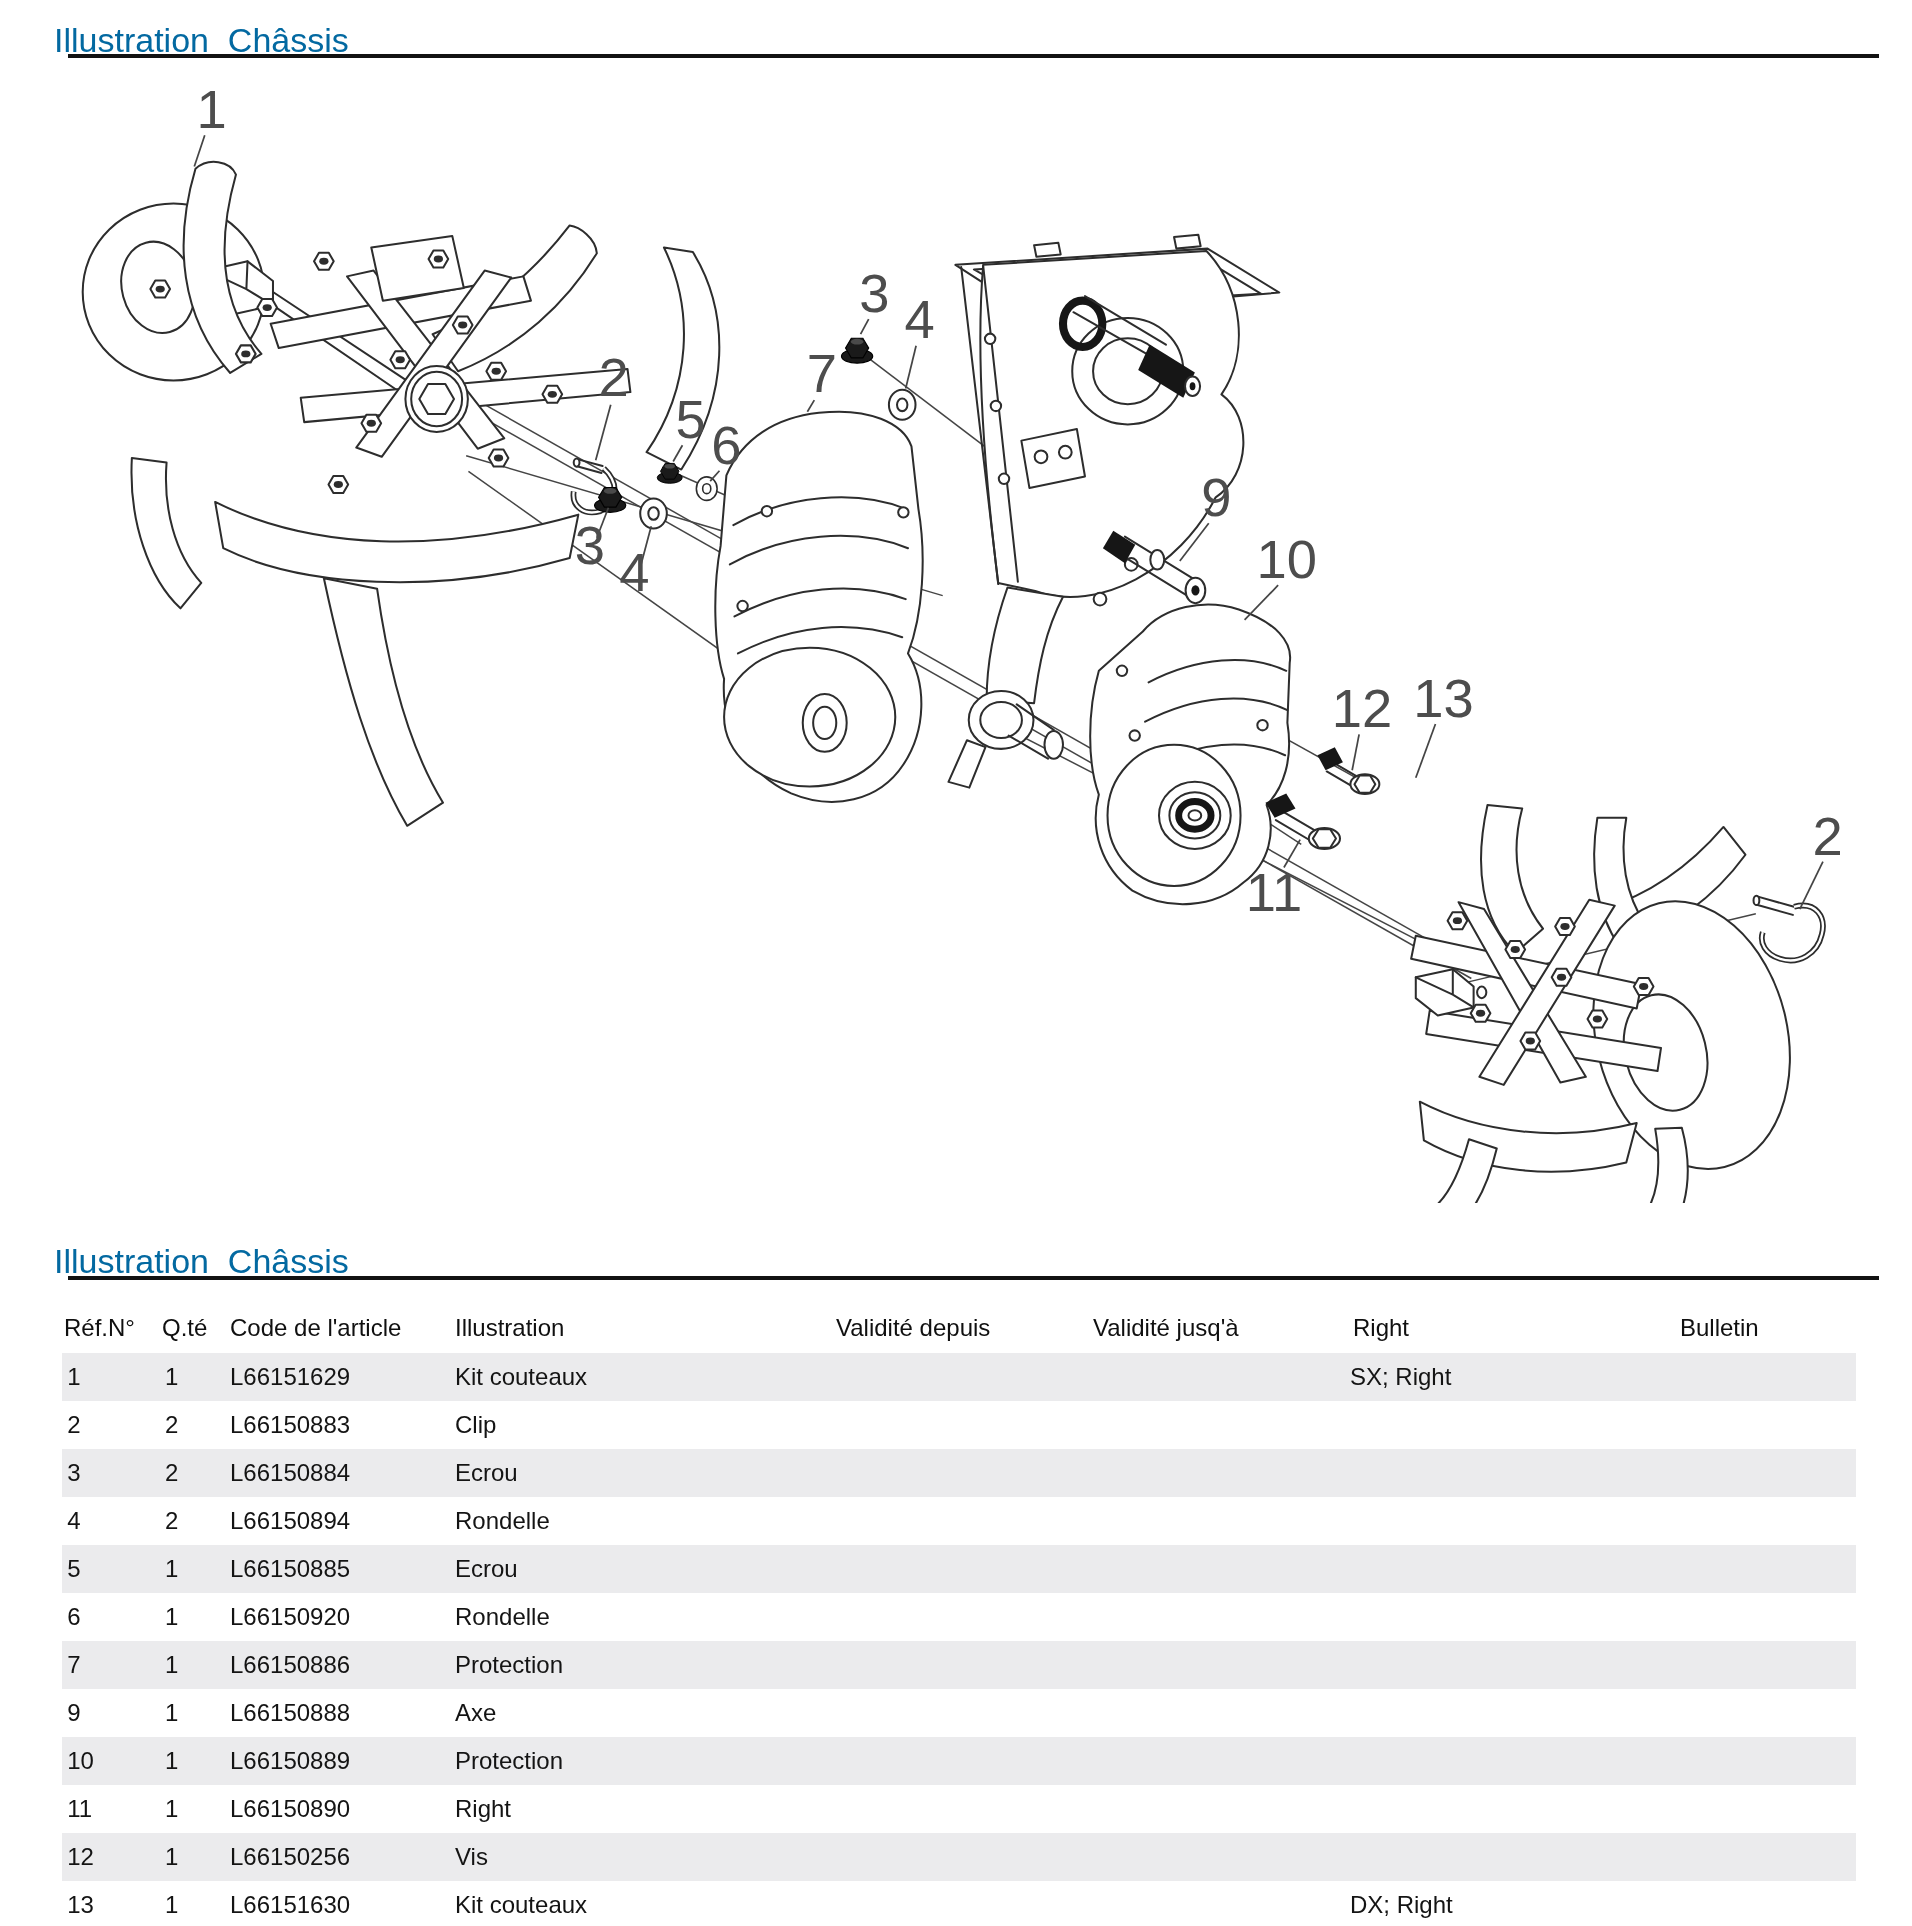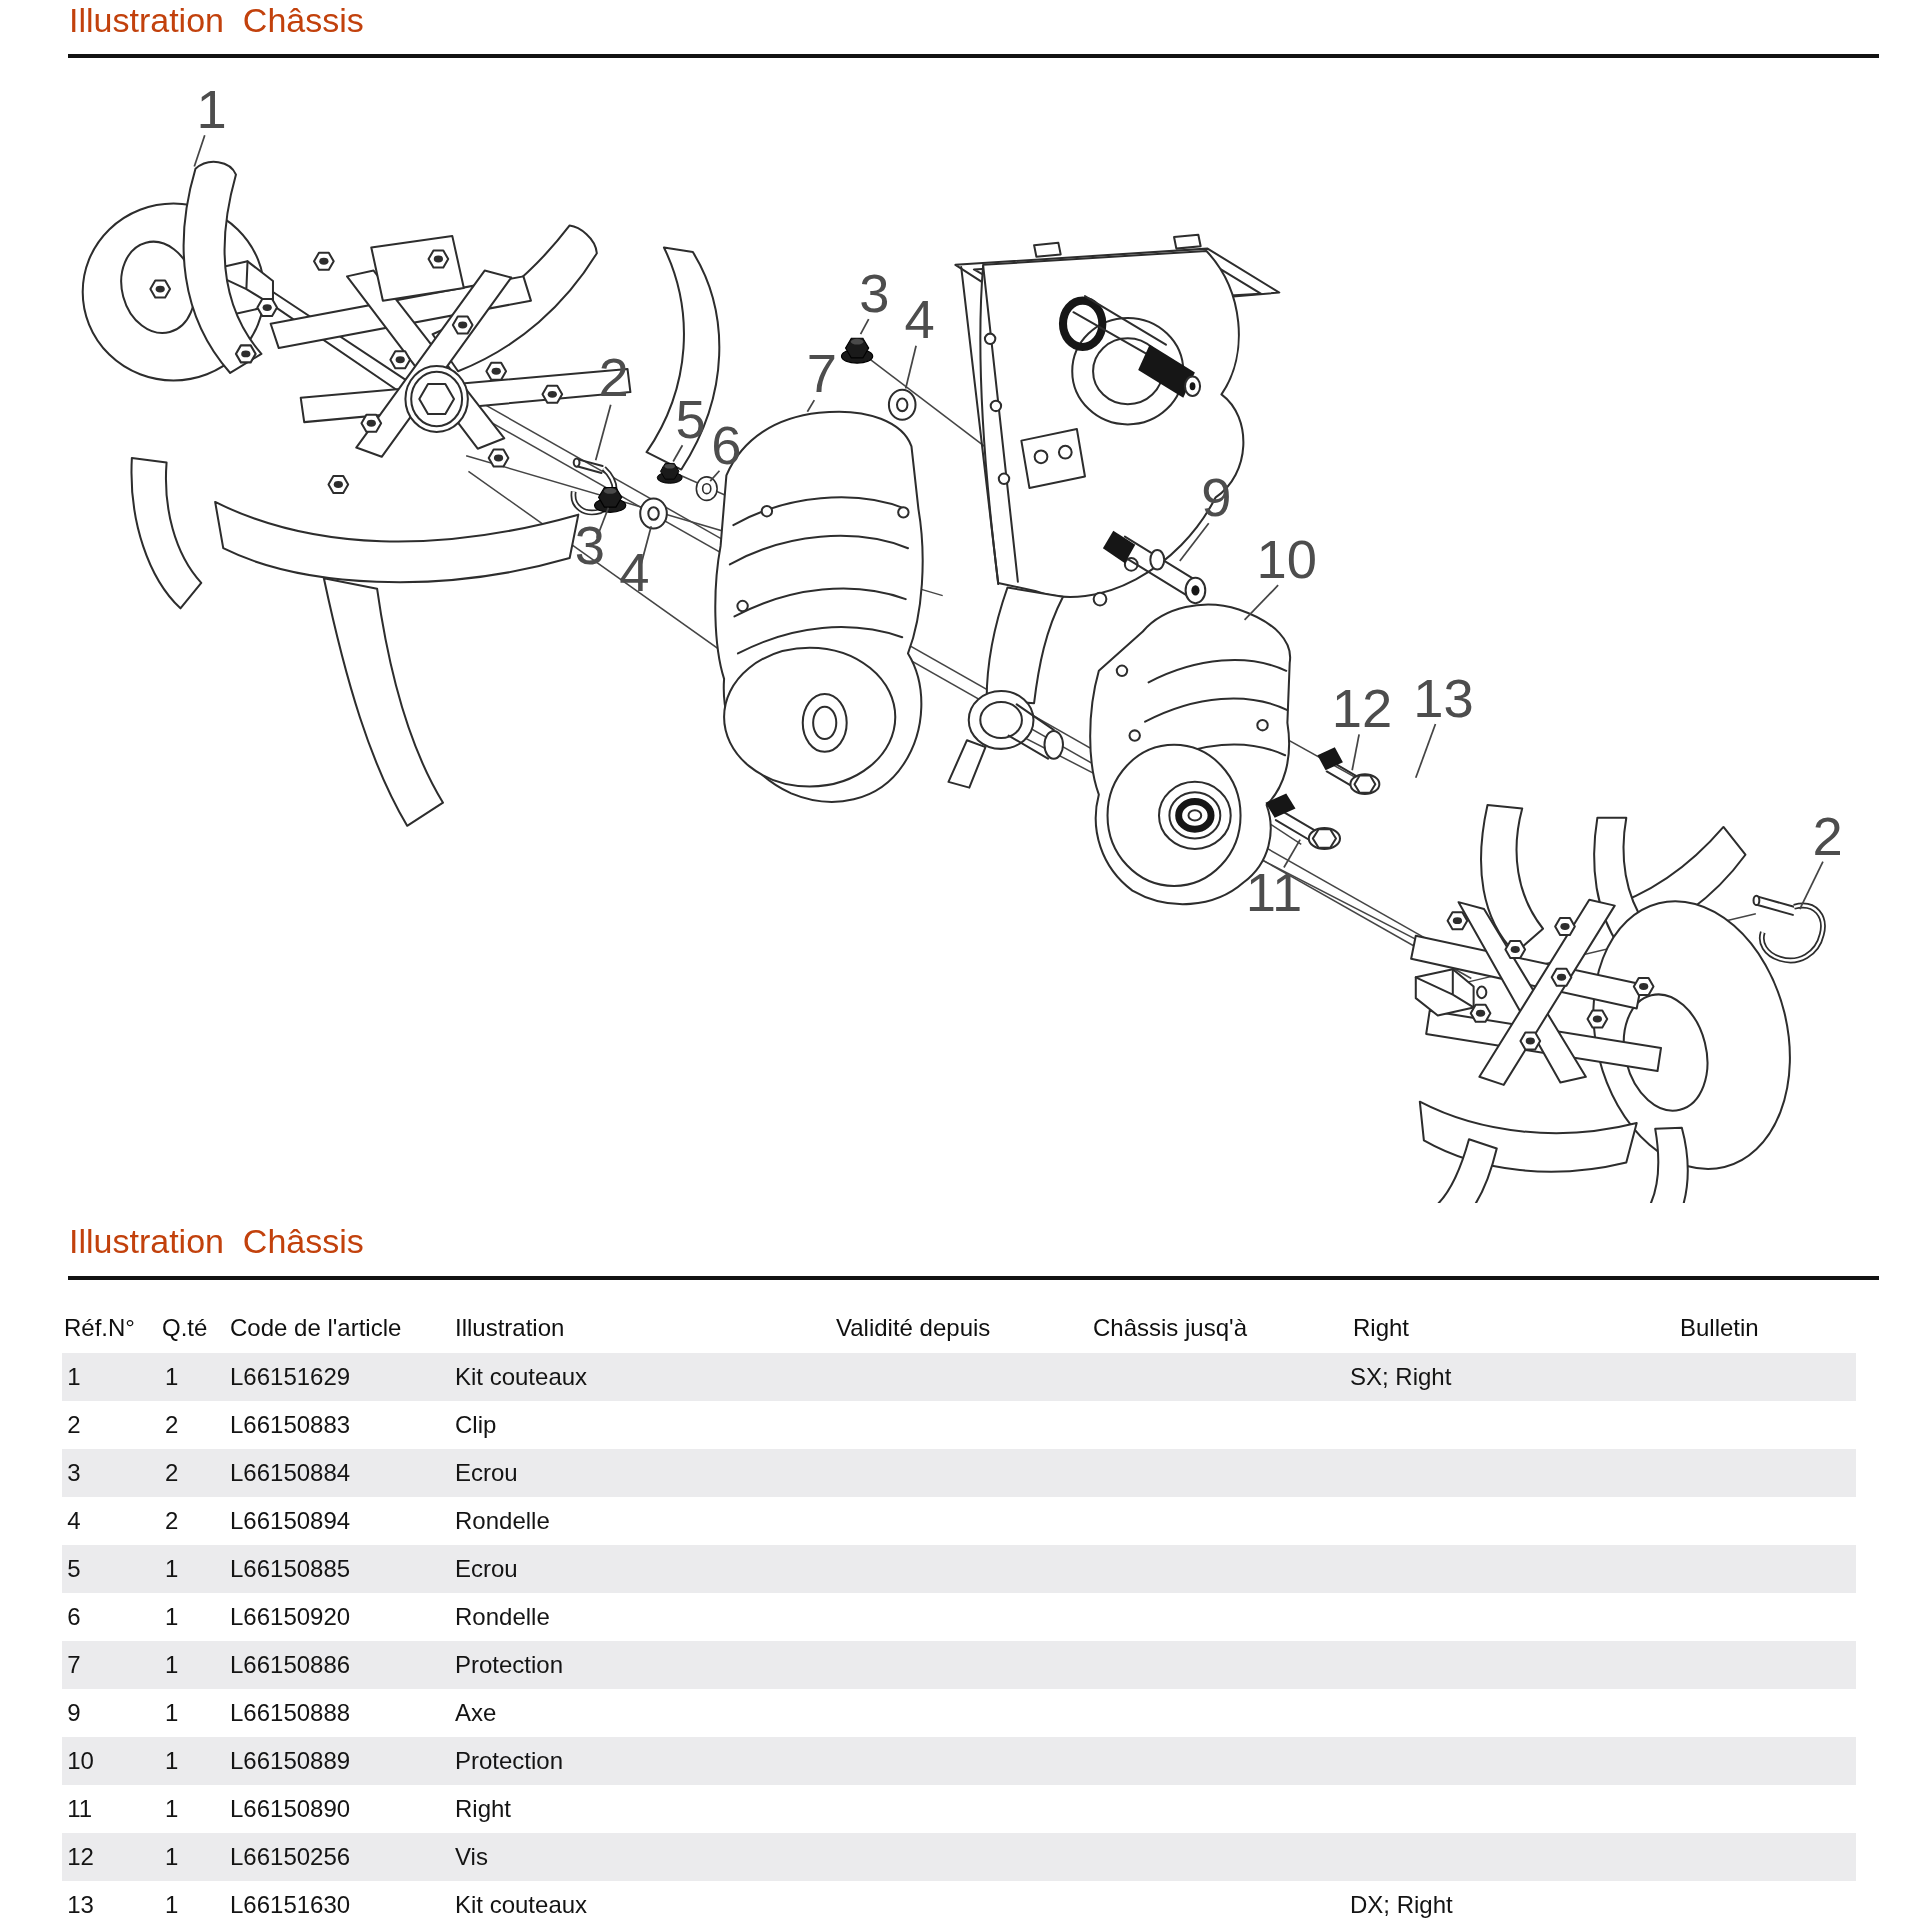--- a/index.html
+++ b/index.html
@@ -1,17 +1,17 @@
 <!DOCTYPE html>
 <html style="font-size:9.3px"><head>
 <meta charset="utf-8">
 <style>
   html,body{margin:0;padding:0;background:#ffffff;}
   body{width:1912px;height:1926px;position:relative;font-family:"Liberation Sans",sans-serif;overflow:hidden;}
-  .heading{position:absolute;left:69px;font-size:34px;color:#c2410c;white-space:pre;letter-spacing:0px;}
+  .heading{position:absolute;left:54px;font-size:34px;color:#0369a1;white-space:pre;letter-spacing:0px;margin-top:20px;}
   #title-main{top:1.2px;}
   #title-table{top:1222px;}
   .rule{position:absolute;left:68px;width:1811px;height:4px;background:#121212;}
   #rule-main{top:54px;}
   #rule-table{top:1276px;}
   #diagram{position:absolute;left:0;top:75px;width:1912px;height:1128px;}
   svg text{font-family:"Liberation Sans",sans-serif;font-size:94px;fill:#4d4d4d;text-anchor:middle;}
   .part{fill:#ffffff;stroke:#2d2d2d;stroke-width:3.5;stroke-linejoin:round;stroke-linecap:round;}
   .ln{fill:none;stroke:#2d2d2d;stroke-width:3.5;stroke-linejoin:round;stroke-linecap:round;}
   .cline{fill:none;stroke:#454545;stroke-width:2.6;}
@@ -277,21 +277,21 @@
 
 <div class="heading" id="title-table">Illustration  Châssis</div>
 <div class="rule" id="rule-table"></div>
 
 <div id="thead">
   <span class="th ref">Réf.N°</span>
   <span class="th qty">Q.té</span>
   <span class="th code">Code de l'article</span>
   <span class="th desc">Illustration</span>
   <span class="th vfrom">Validité depuis</span>
-  <span class="th vto">Châssis jusq'à</span>
+  <span class="th vto">Validité jusq'à</span>
   <span class="th notes">Right</span>
   <span class="th bulletin">Bulletin</span>
 </div>
 
 <div id="rows">
     <div class="trow" style="background: rgb(235, 235, 237);">
     <span class="c ref">1</span>
     <span class="c qty">1</span>
     <span class="c code">L66151629</span>
     <span class="c desc">Kit couteaux</span>

